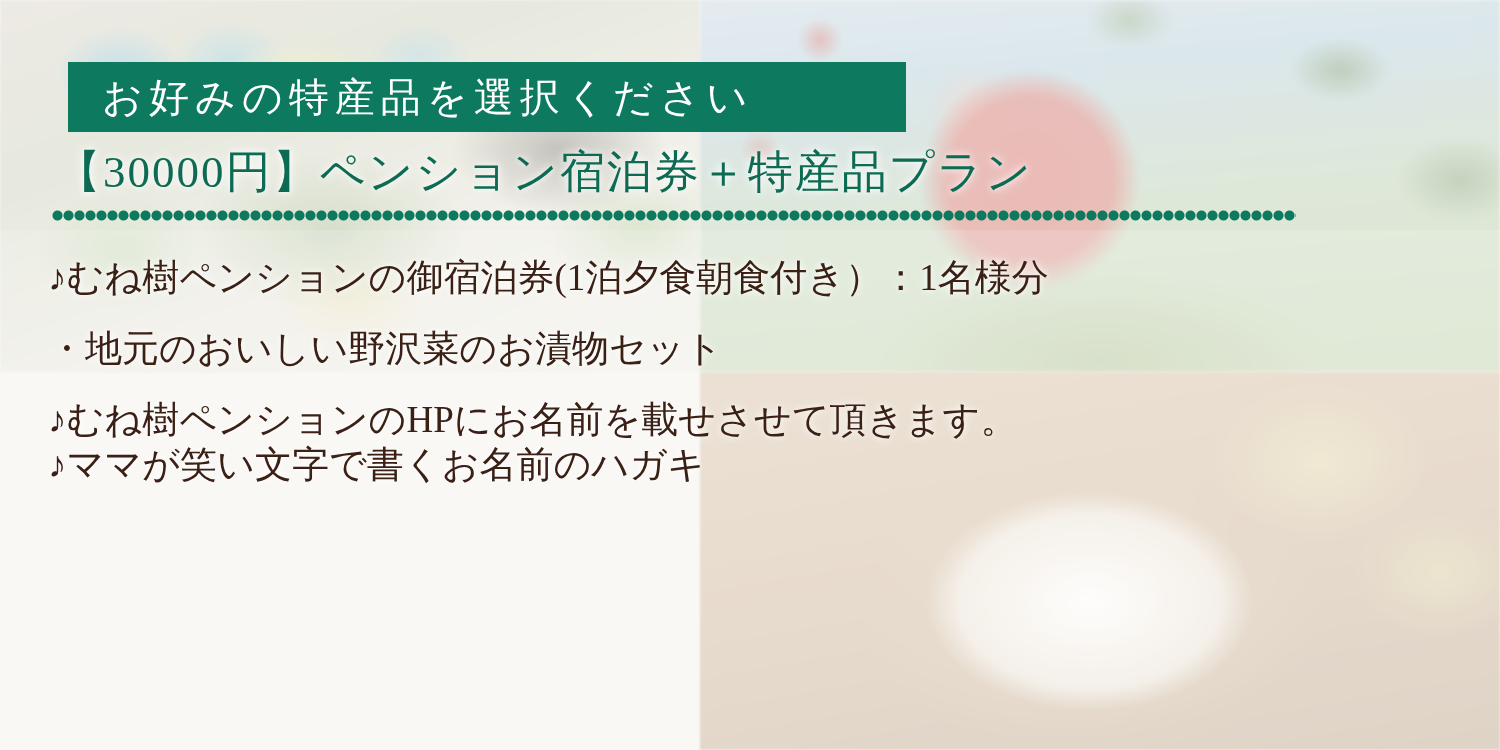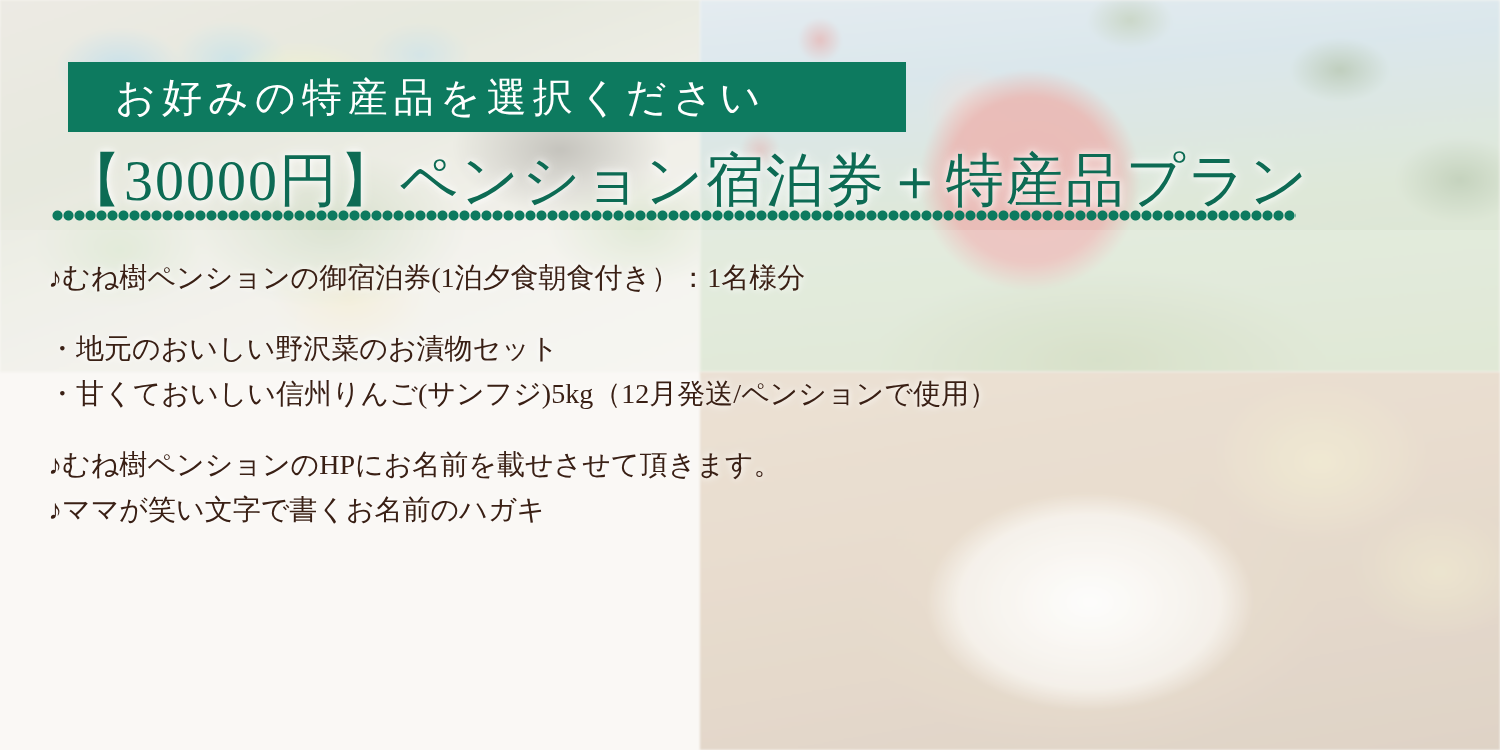--- a/index.html
+++ b/index.html
@@ -82,46 +82,46 @@
   .banner{
     position:absolute;left:68px;top:62px;
     width:838px;height:70px;
     background:#0d7a5f;
     display:flex;align-items:center;
   }
   .banner-text{
     color:#ffffff;
     font-size:40px;
     letter-spacing:6px;
-    padding-left:47px;
+    padding-left:34px;
     font-weight:400;
     white-space:nowrap;
   }
 
   .title{
-    position:absolute;left:64px;top:142px;
-    font-size:58px;
+    position:absolute;left:56px;top:142px;
+    font-size:45px;
     letter-spacing:2px;
     color:#0d6b54;
     white-space:nowrap;
     text-shadow:0 0 7px rgba(255,255,255,.95),0 0 14px rgba(255,255,255,.8);
   }
 
   .divider{
     position:absolute;left:52px;top:209px;width:1244px;height:12px;
     background-image:radial-gradient(circle closest-side,#0d7a5f 82%,rgba(13,122,95,0) 100%);
     background-size:11px 11px;
     background-repeat:repeat-x;
     background-position:0 center;
   }
 
   .body{
     position:absolute;left:48px;top:255px;right:30px;
     color:#3a2015;
-    font-size:28px;
+    font-size:37px;
     line-height:45px;
     white-space:nowrap;
     text-shadow:0 0 6px rgba(255,255,255,.9),0 0 12px rgba(255,255,255,.75);
   }
   .line{height:45px;}
   .gap{height:26px;}
 </style>
 </head>
 <body>
 
@@ -147,21 +147,20 @@
     <div class="divider"></div>
 
     <div class="body">
 
       <div class="line">♪むね樹ペンションの御宿泊券(1泊夕食朝食付き）：1名様分</div>
 
       <div class="gap"></div>
 
 
       <div class="line">・地元のおいしい野沢菜のお漬物セット</div>
-      <div class="line">・甘くておいしい信州りんご(サンフジ)5kg（12月発送/ペンションで使用）</div>
 
       <div class="gap"></div>
 
       <div class="line">♪むね樹ペンションのHPにお名前を載せさせて頂きます。</div>
       <div class="line">♪ママが笑い文字で書くお名前のハガキ</div>
 
     </div>
   </div>
 </div>
 

